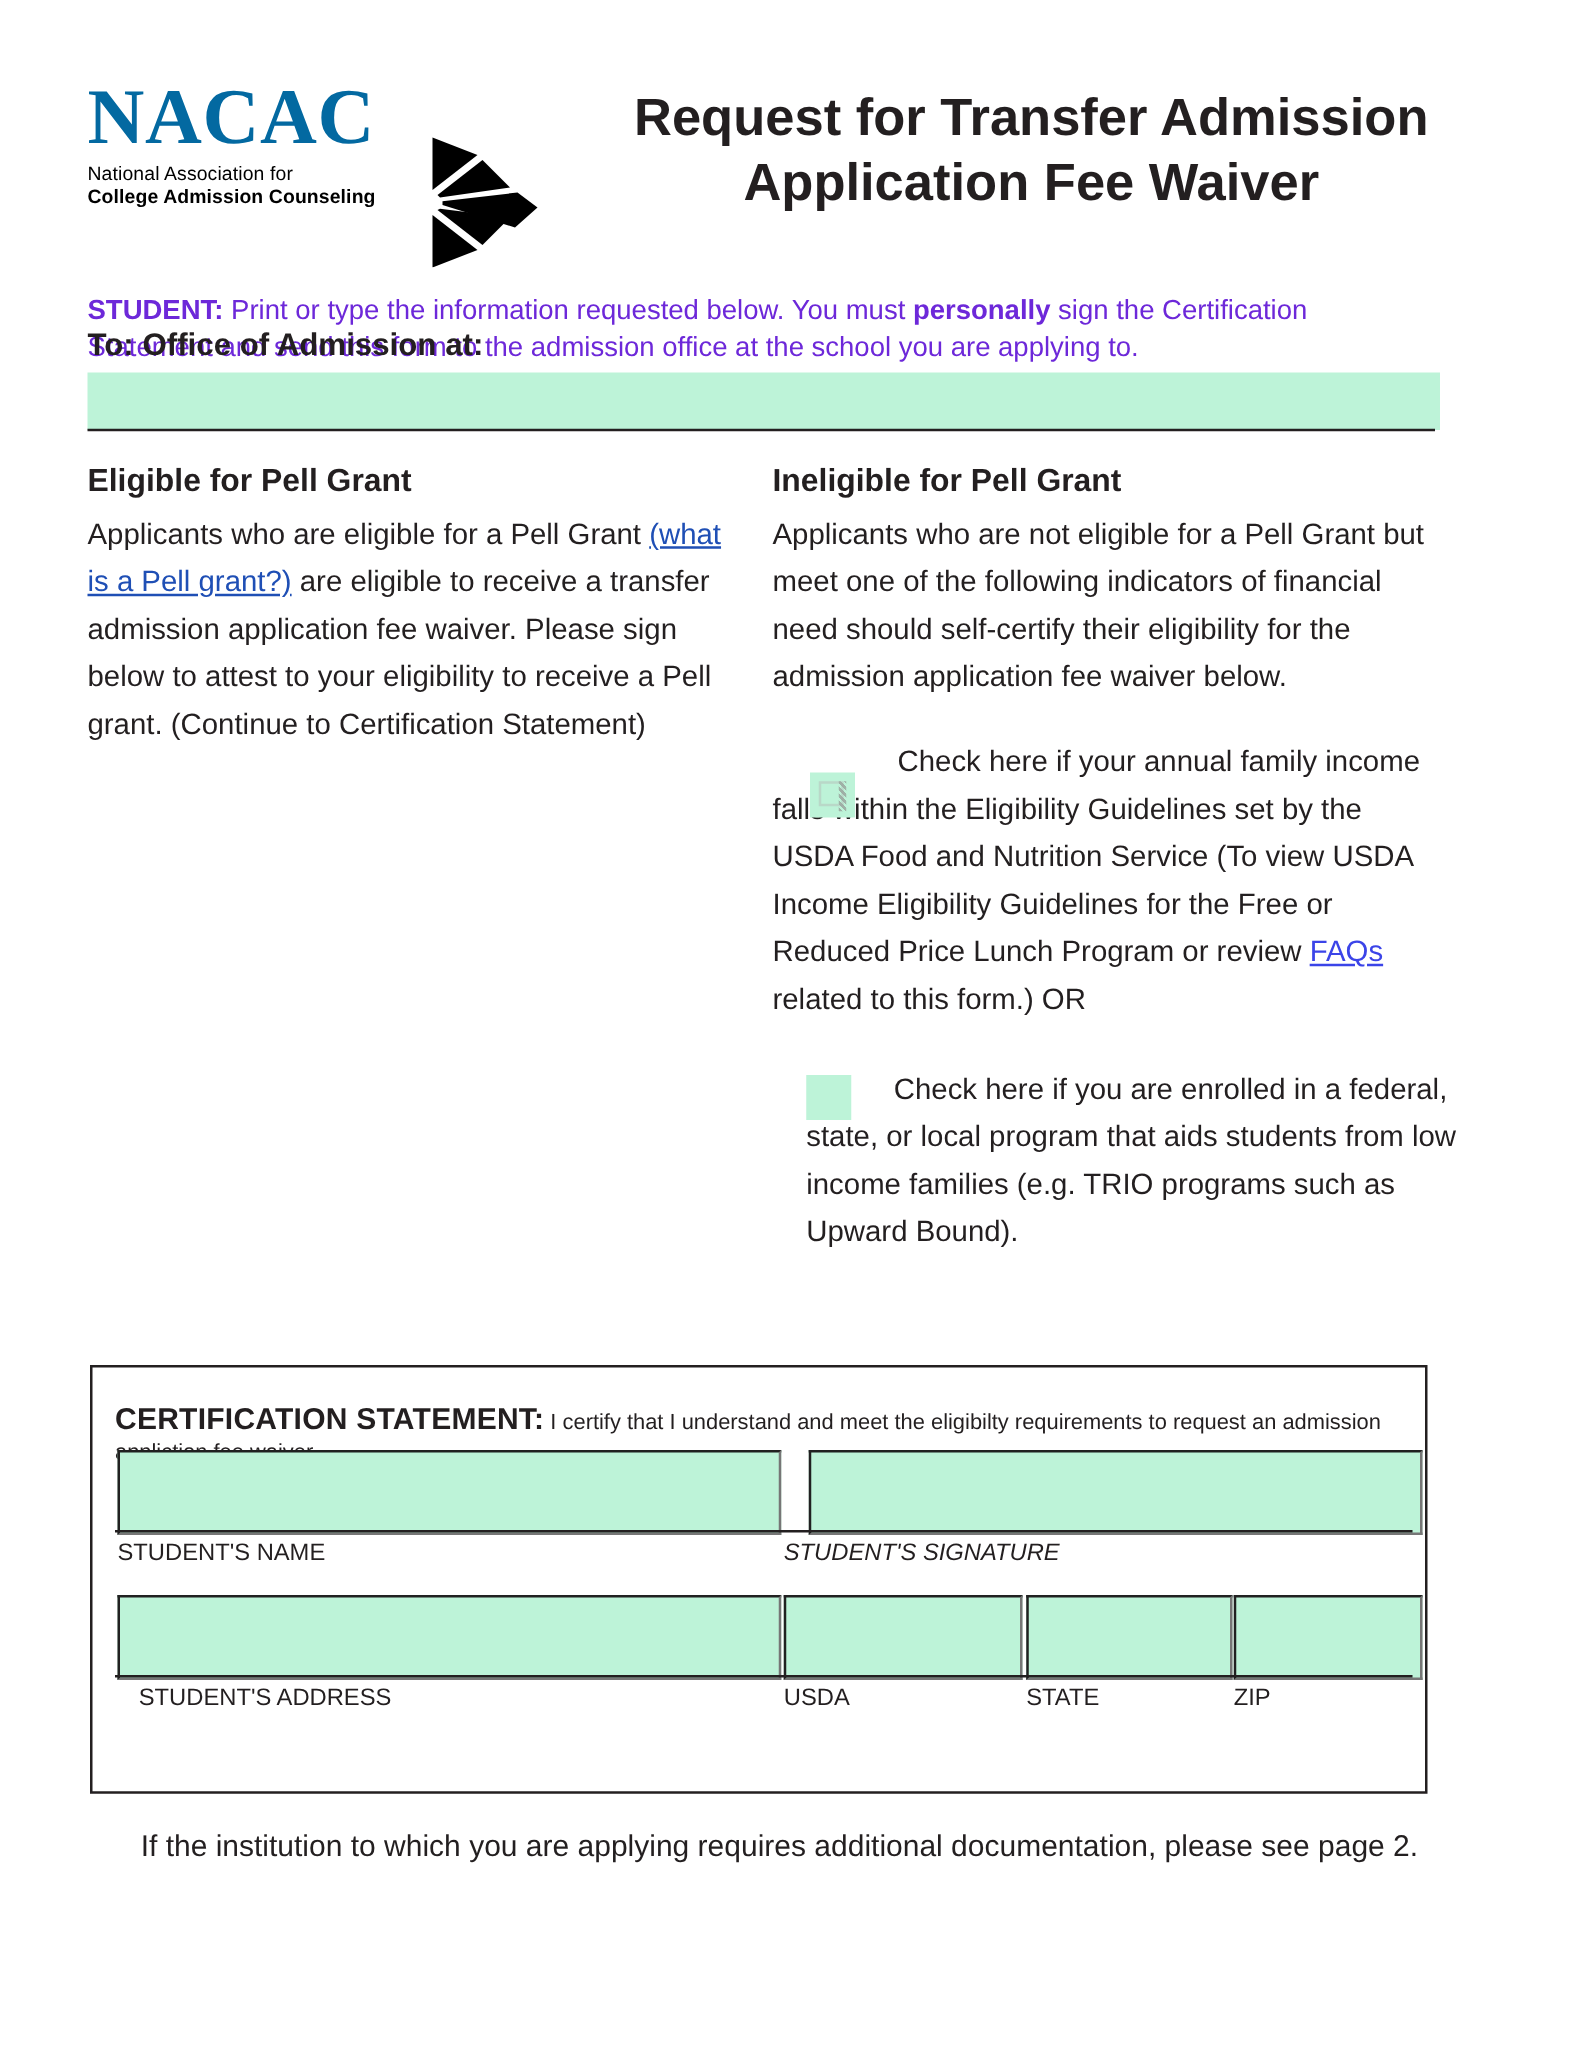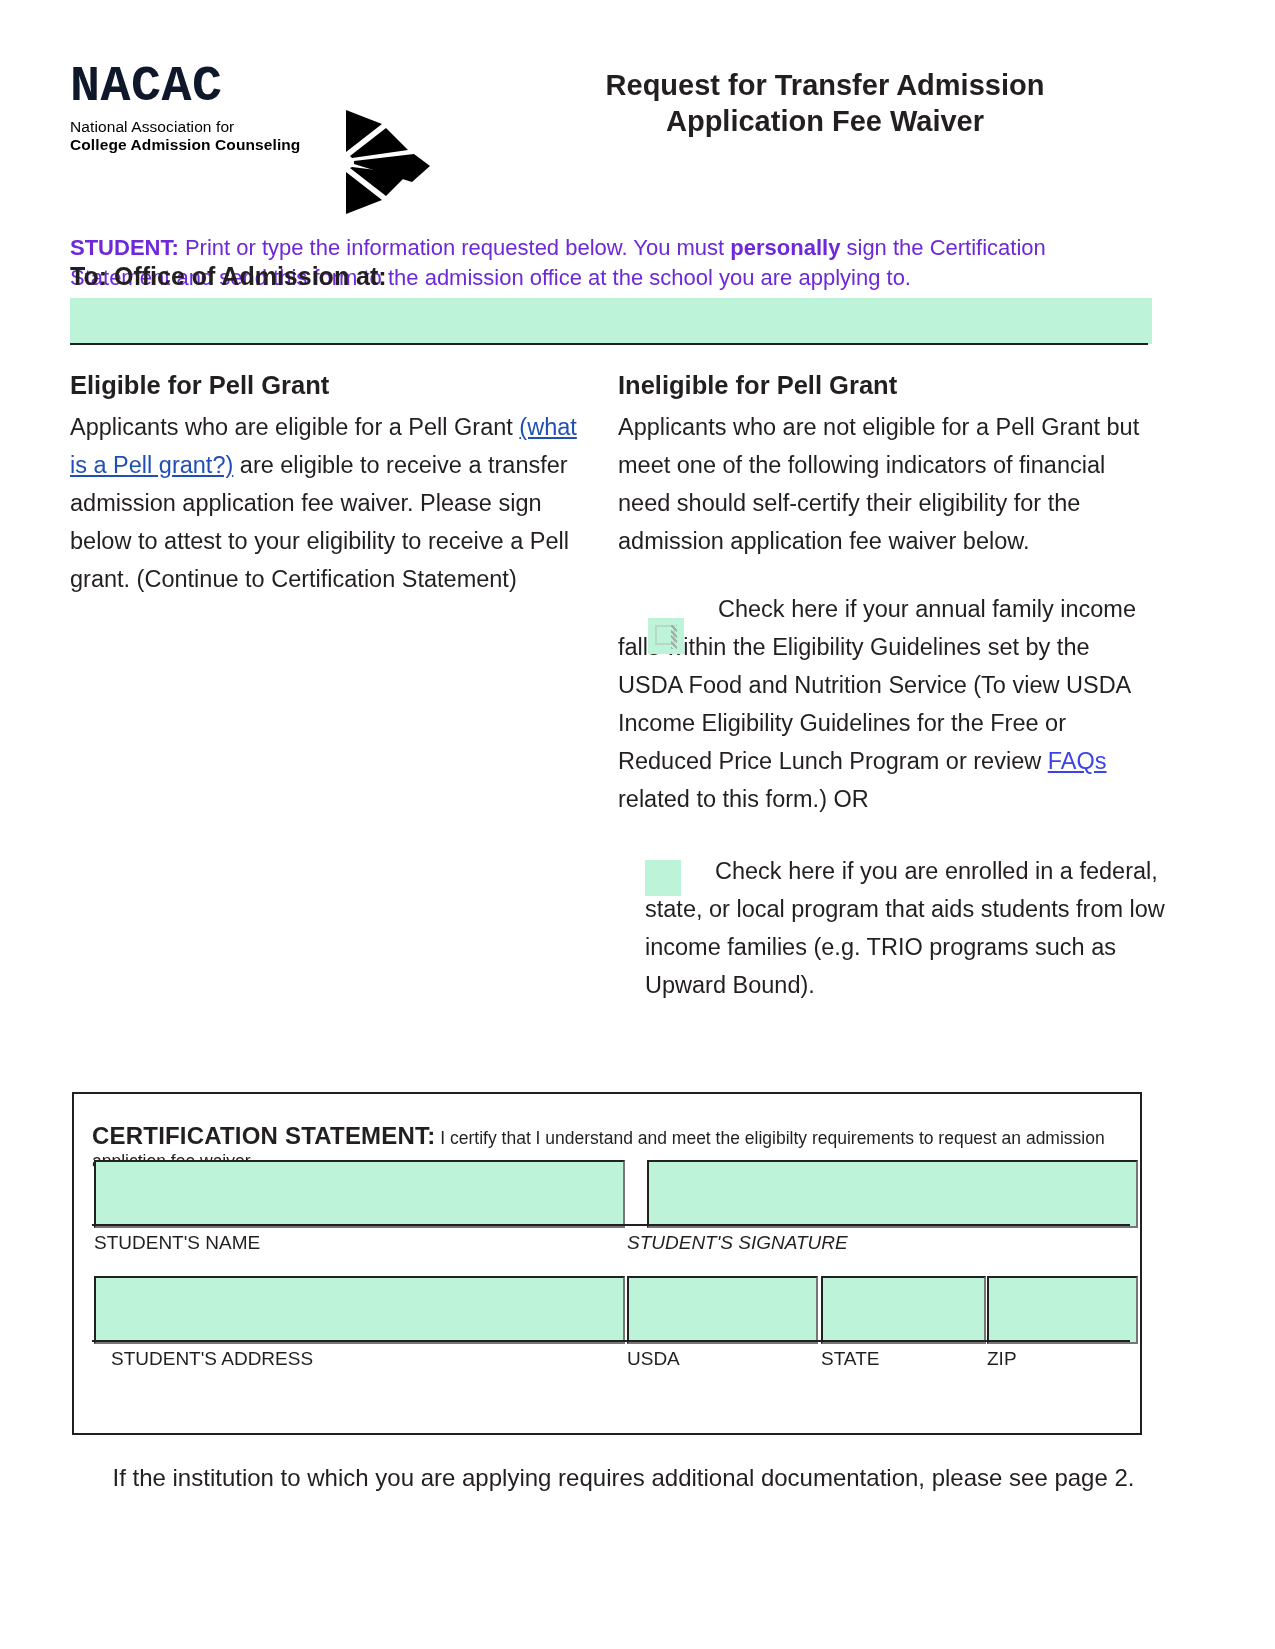--- a/index.html
+++ b/index.html
@@ -31,26 +31,26 @@
     width: 1080px;
     height: 120px;
   }
   .logo-block {
     position: absolute;
     left: 0;
     top: 10px;
     width: 300px;
   }
   .logo-wordmark {
-    font-family: Liberation Mono, monospace;
-    font-weight: bold;
-    font-size: 50px;
+    font-family: Liberation Serif, serif;
+    font-weight: bold;
+    font-size: 63px;
     letter-spacing: 0.5px;
     line-height: 1;
-    color: #0f172a;
+    color: #0369a1;
     white-space: nowrap;
   }
   .logo-sub1 {
     font-family: "Liberation Sans", sans-serif;
     font-size: 15.5px;
     font-weight: 500;
     letter-spacing: 0.1px;
     color: #000;
     margin-top: 6px;
     line-height: 1.15;
@@ -70,21 +70,21 @@
     width: 90px;
     height: 110px;
   }
   .doc-title {
     position: absolute;
     left: 425px;
     top: 16px;
     width: 660px;
     font-family: "Liberation Sans Narrow", "Liberation Sans", sans-serif;
     font-weight: bold;
-    font-size: 29px;
+    font-size: 42px;
     line-height: 1.23;
     color: #231f20;
     text-align: center;
   }
 
   
   .instructions {
     position: absolute;
     left: 70px;
     top: 186px;

